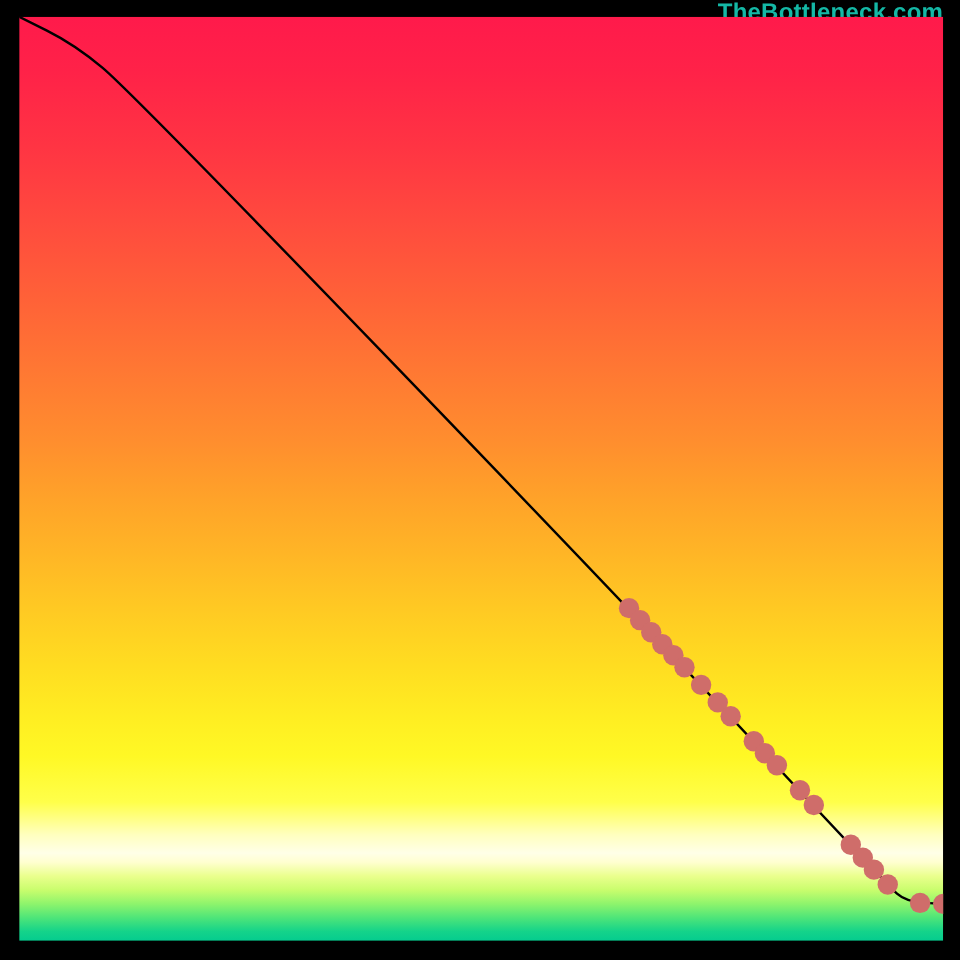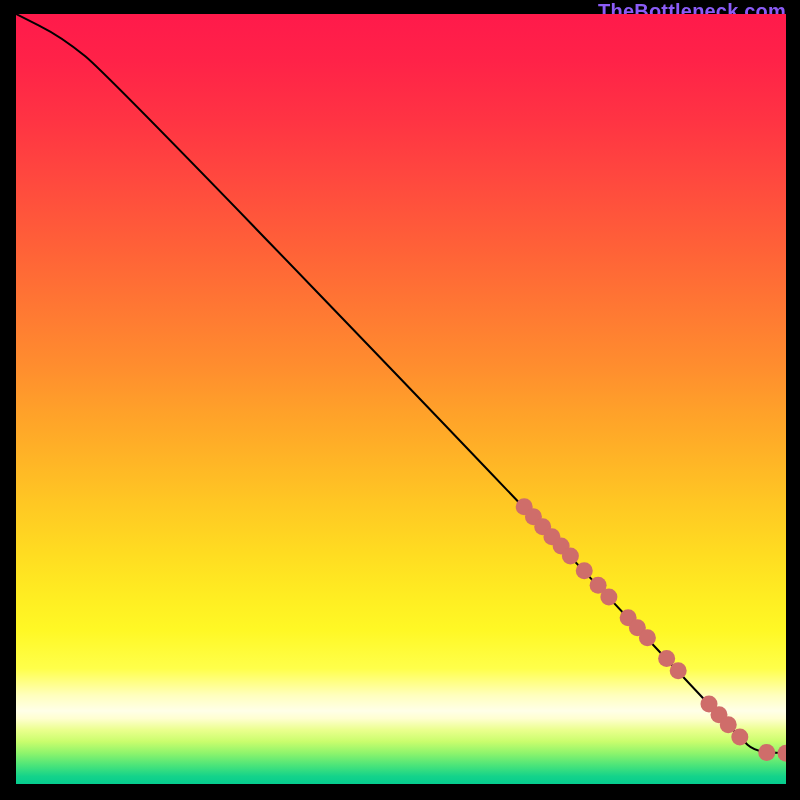--- a/index.html
+++ b/index.html
@@ -23,21 +23,21 @@
     top: 14px;
     width: 770px;
     height: 770px;
   }
   .watermark {
     position: absolute;
     top: 0px;
     right: 14px;
     font-size: 20px;
     font-weight: 600;
-    color: #8b5cf6;
+    color: #14b8a6;
     letter-spacing: 0.2px;
     margin-left: 12px;
   }
   svg { display: block; }
 </style>
 </head>
 <body>
 
 <div class="stage">
   <div class="watermark">TheBottleneck.com</div>

